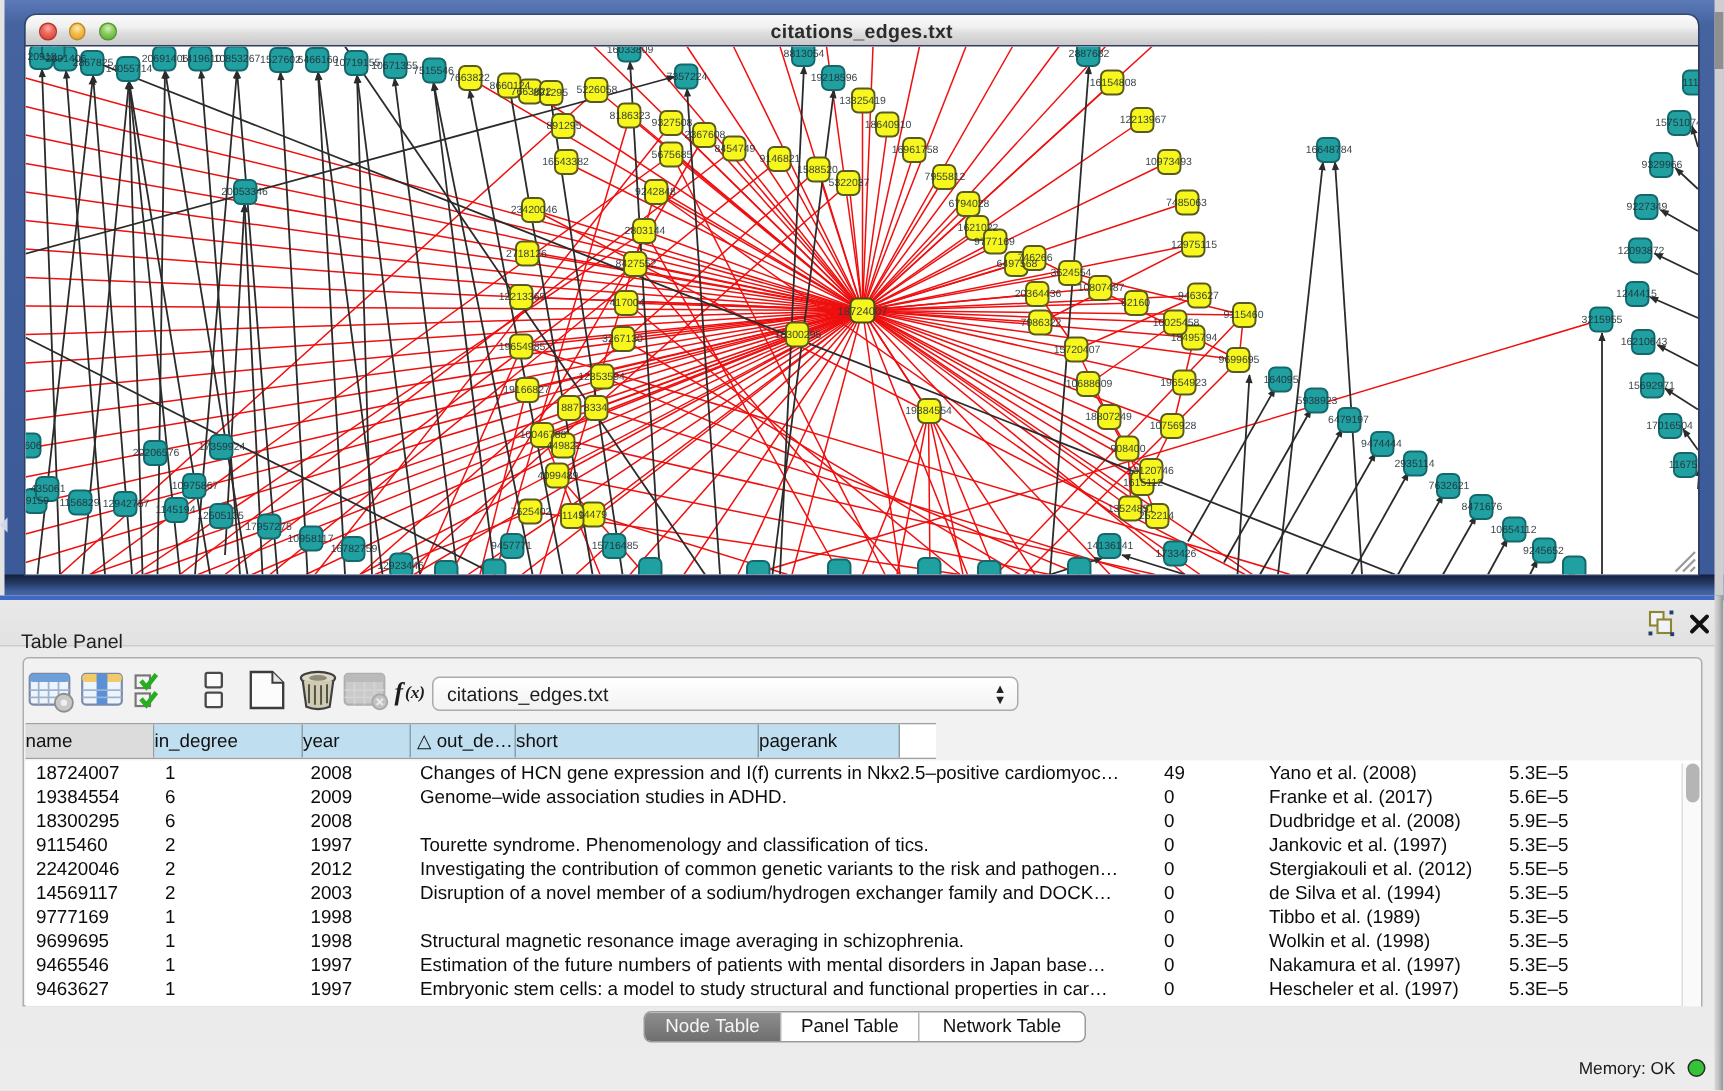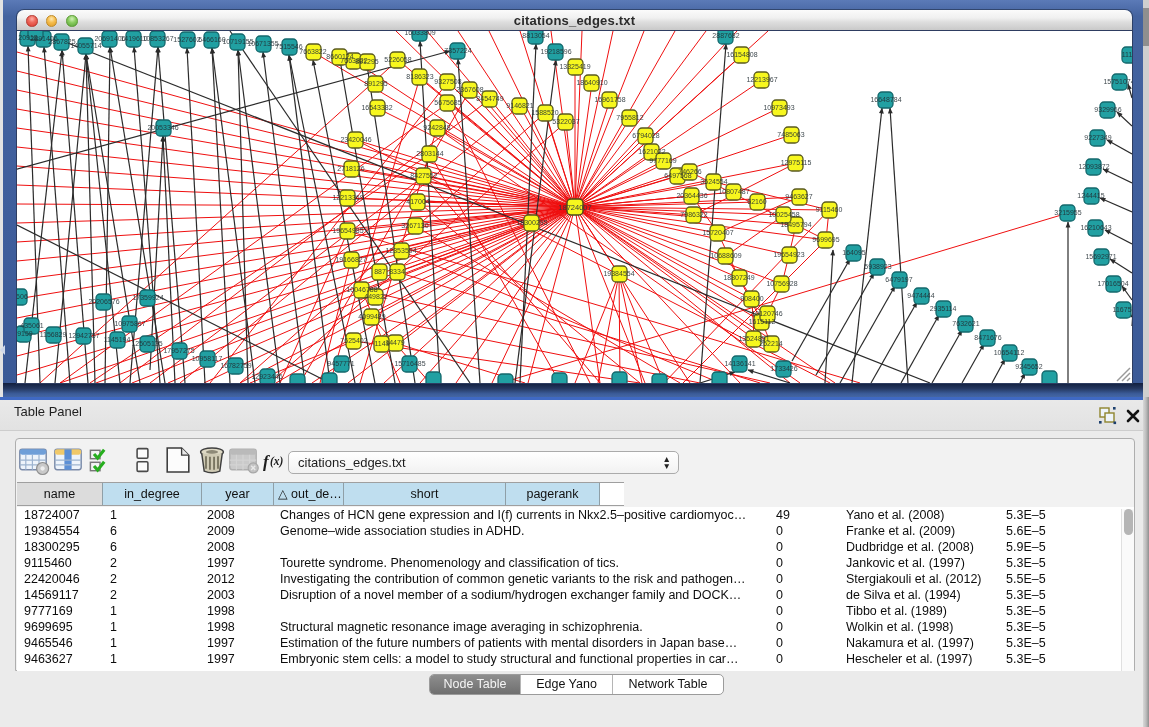--- a/index.html
+++ b/index.html
@@ -11,27 +11,27 @@
 #tbar{position:absolute;left:0;top:0;width:1115px;height:21px;border-radius:7px 7px 0 0;background:linear-gradient(180deg,#fbfbfb 0%,#f0f0f0 40%,#dedede 60%,#c9c9c9 100%);border-bottom:1px solid #888}
 #tbar .ttl{position:absolute;left:0;right:0;top:3px;text-align:center;font-size:13px;font-weight:700;color:#2b2b2b;letter-spacing:.2px}
 .tl{position:absolute;top:5px;width:11.5px;height:11.5px;border-radius:50%}
 #tl1{left:9px;background:radial-gradient(circle at 50% 30%,#ffb0a8 0%,#ee6a5e 40%,#d93a30 100%);border:1px solid #b5352c}
 #tl2{left:28.5px;background:radial-gradient(circle at 50% 30%,#ffe9b0 0%,#f5bc4b 45%,#e09d28 100%);border:1px solid #c08b27}
 #tl3{left:49px;background:radial-gradient(circle at 50% 30%,#d2f0b8 0%,#88cc5e 45%,#5aa33c 100%);border:1px solid #57992f}
 #canvas{position:absolute;left:17px;top:31px;width:1115px;height:352px;background:#fff;overflow:hidden;box-shadow:0 0 0 1px #2e3d61}
 #panel{position:absolute;left:0;top:397px;width:1149px;height:330px;background:#ebebeb}
 #focusline{position:absolute;left:0;top:0;width:1149px;height:3px;background:#3f69c4}
 #ptitle{position:absolute;left:0;top:3px;width:1149px;height:31px;background:linear-gradient(180deg,#e9e9e9,#e2e2e2);border-bottom:1px solid #cdcdcd}
-#ptitle span{position:absolute;left:14px;top:4px;font-size:13px;color:#1f1f1f}
+#ptitle span{position:absolute;left:14px;top:20px;font-size:13px;color:#1f1f1f}
 #container{position:absolute;left:15px;top:41px;width:1120px;height:233px;background:#f2f2f2;border:1px solid #aeaeae;border-radius:4px 4px 0 0}
 #toolrow{position:absolute;left:0;top:0;width:100%;height:42px}
 #combo{position:absolute;left:272px;top:12px;width:391px;height:23px;background:linear-gradient(180deg,#ffffff,#f2f2f2);border:1px solid #ababab;border-radius:5px;font-size:13px;color:#1c1c1c;line-height:21px;padding-left:9px}
 #combo .arr{position:absolute;right:7px;top:3.5px;font-size:8.5px;color:#222;line-height:7.5px;letter-spacing:0}
 #thead{position:absolute;left:1px;top:43px;height:24px;display:flex;border-top:1px solid #9f9f9f;border-bottom:1px solid #9f9f9f}
-.hc{height:22px;font-size:12.5px;color:#111;text-align:center;line-height:22px;background:#bfdeef;border-right:1px solid #8f9fa7;overflow:hidden;white-space:nowrap}
+.hc{height:22px;font-size:12.5px;color:#111;text-align:left;line-height:22px;background:#bfdeef;border-right:1px solid #8f9fa7;overflow:hidden;white-space:nowrap}
 #tbody{position:absolute;left:1px;top:68px;width:1117px;height:164px;background:#fff;overflow:hidden}
 .tr{position:absolute;left:0;width:100%;height:16px;font-size:12.5px;color:#0d0d0d;white-space:nowrap}
 .tr span{position:absolute;top:0;line-height:16px;overflow:hidden}
 #vscroll{position:absolute;left:1105px;top:70px;width:13px;height:162px;background:#fafafa;border-left:1px solid #e0e0e0}
 #vthumb{position:absolute;left:1.5px;top:0px;width:9px;height:26px;background:#b5b5b5;border-radius:5px}
 #tabs{position:absolute;left:429px;top:277px;height:21px;display:flex;border:1px solid #9b9b9b;border-radius:5px;overflow:hidden;background:#fff}
 .tab{height:19px;line-height:19px;font-size:12.5px;color:#111;text-align:center}
 .tabsel{background:linear-gradient(180deg,#8e8e8e,#6f6f6f);color:#f5f5f5}
 .tabsep{width:1px;background:#b5b5b5}
 #status{position:absolute;left:0;top:303px;width:1149px;height:27px;background:#ececec}
@@ -646,21 +646,21 @@
           <span style="left:759px">49</span>
           <span style="left:829px">Yano et al. (2008)</span>
           <span style="left:989px">5.3E–5</span>
         </div>
         <div class="tr" style="top:16px">
           <span style="left:7px">19384554</span>
           <span style="left:93px">6</span>
           <span style="left:190px">2009</span>
           <span style="left:263px">Genome–wide association studies in ADHD.</span>
           <span style="left:759px">0</span>
-          <span style="left:829px">Franke et al. (2009)</span>
+          <span style="left:829px">Franke et al. (2017)</span>
           <span style="left:989px">5.6E–5</span>
         </div>
         <div class="tr" style="top:32px">
           <span style="left:7px">18300295</span>
           <span style="left:93px">6</span>
           <span style="left:190px">2008</span>
           <span style="left:759px">0</span>
           <span style="left:829px">Dudbridge et al. (2008)</span>
           <span style="left:989px">5.9E–5</span>
         </div>
@@ -727,17 +727,21 @@
           <span style="left:989px">5.3E–5</span>
         </div>
       </div>
     <div id="vscroll">
         <div id="vthumb"></div>
       </div>
   </div>
   <div id="tabs">
     <div class="tab tabsel" style="width:90px">Node Table</div>
       <div class="tabsep"></div>
-    <div class="tab" style="width:91px">Edge Yano</div>
+    <div class="tab" style="width:91px">Panel Table</div>
       <div class="tabsep"></div>
     <div class="tab" style="width:110px">Network Table</div>
   </div>
+  <div id="status">
+      <span class="mem">Memory: OK</span>
+      <div id="memdot"></div>
+    </div>
 </div>
 <div id="rstrip"></div>
 </body></html>

